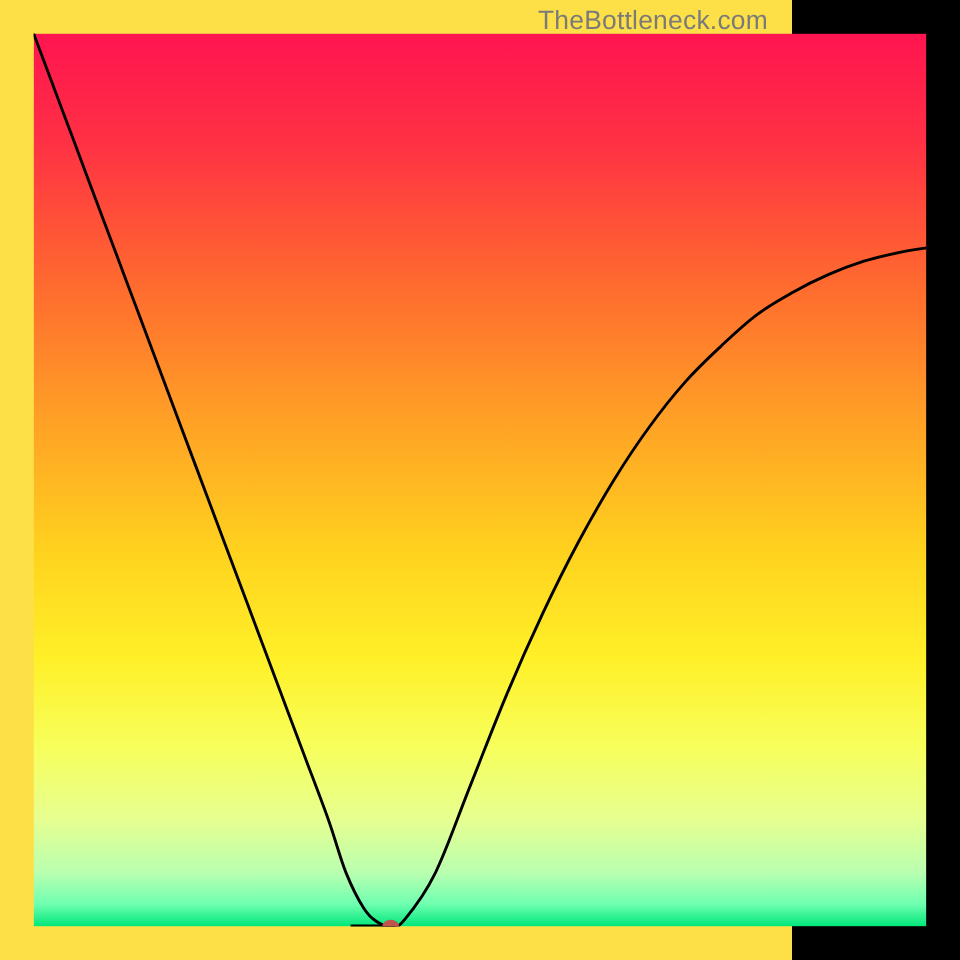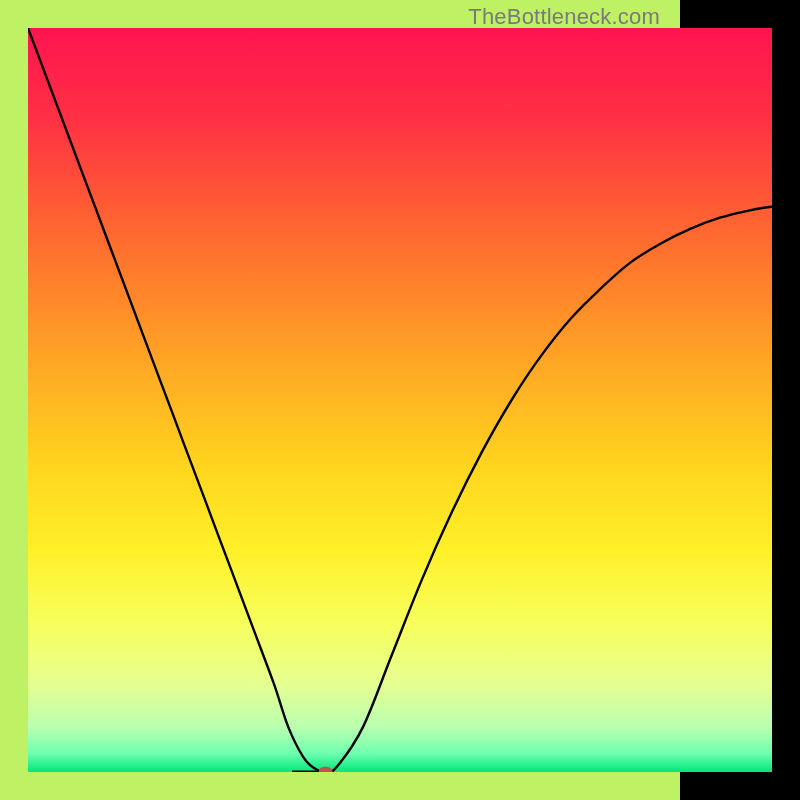--- a/index.html
+++ b/index.html
@@ -10,22 +10,21 @@
     background: #000;
     overflow: hidden;
     font-family: Arial, Helvetica, sans-serif;
   }
   .frame {
     position: absolute;
     left: 0;
     top: 0;
     width: 660px;
     height: 800px;
-    background: #bef264;
-    padding-left: 20px;
+    background: #fde047;
   }
   .watermark {
     position: absolute;
     top: 4px;
     right: 20px;
     color: #7a7a7a;
     font-size: 22px;
     font-weight: 500;
     letter-spacing: 0.2px;
   }

